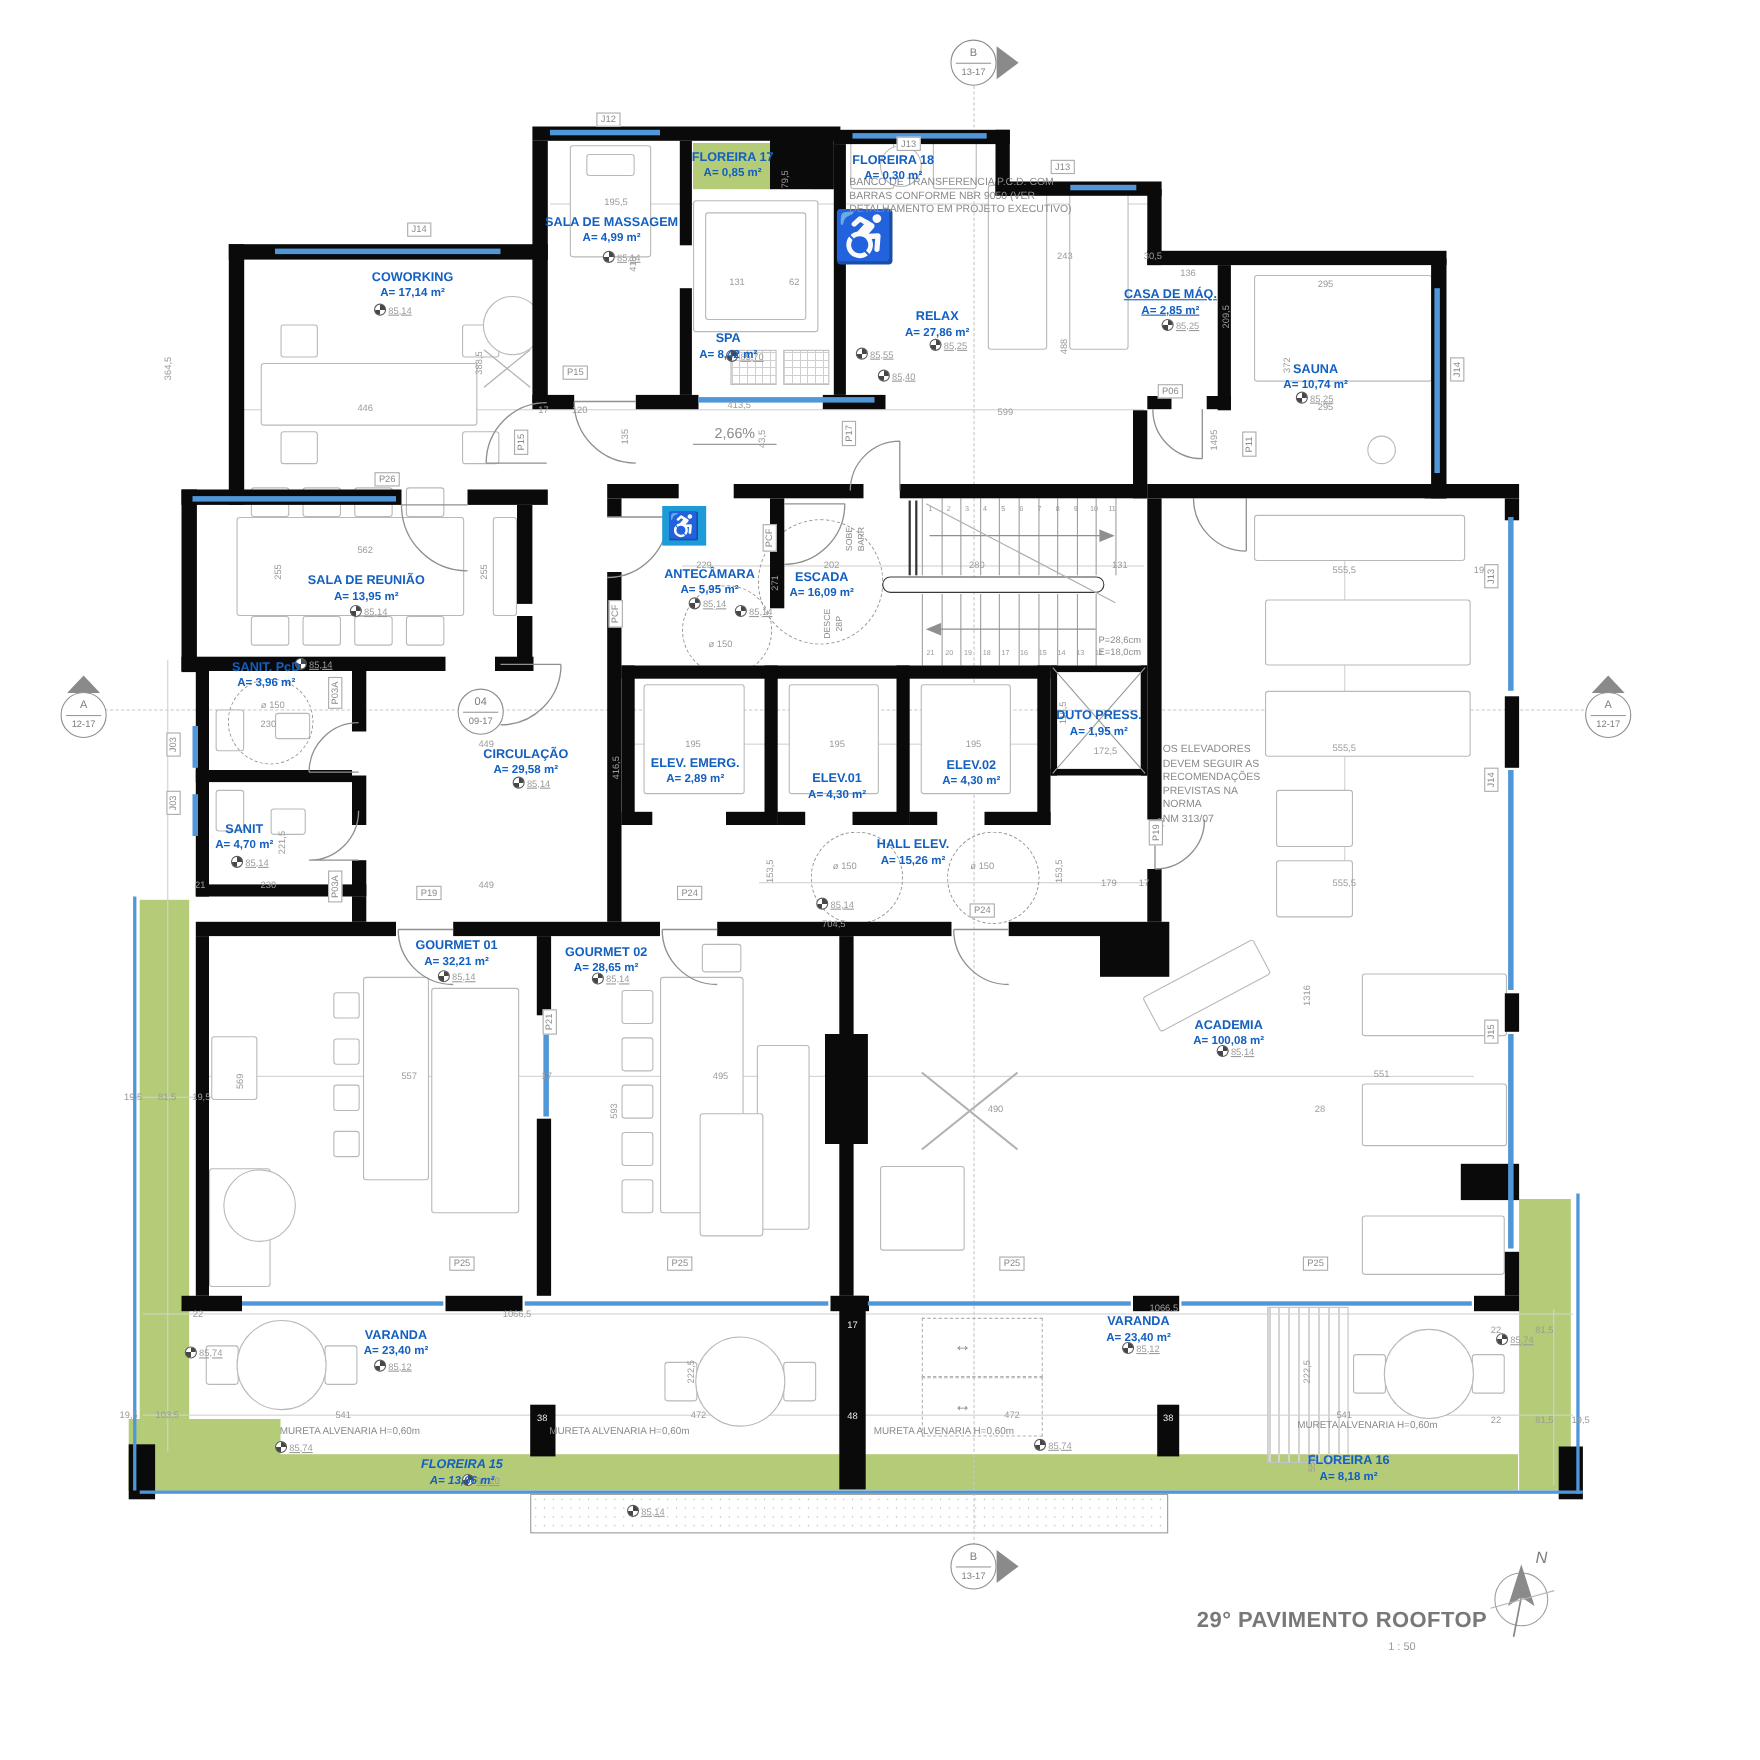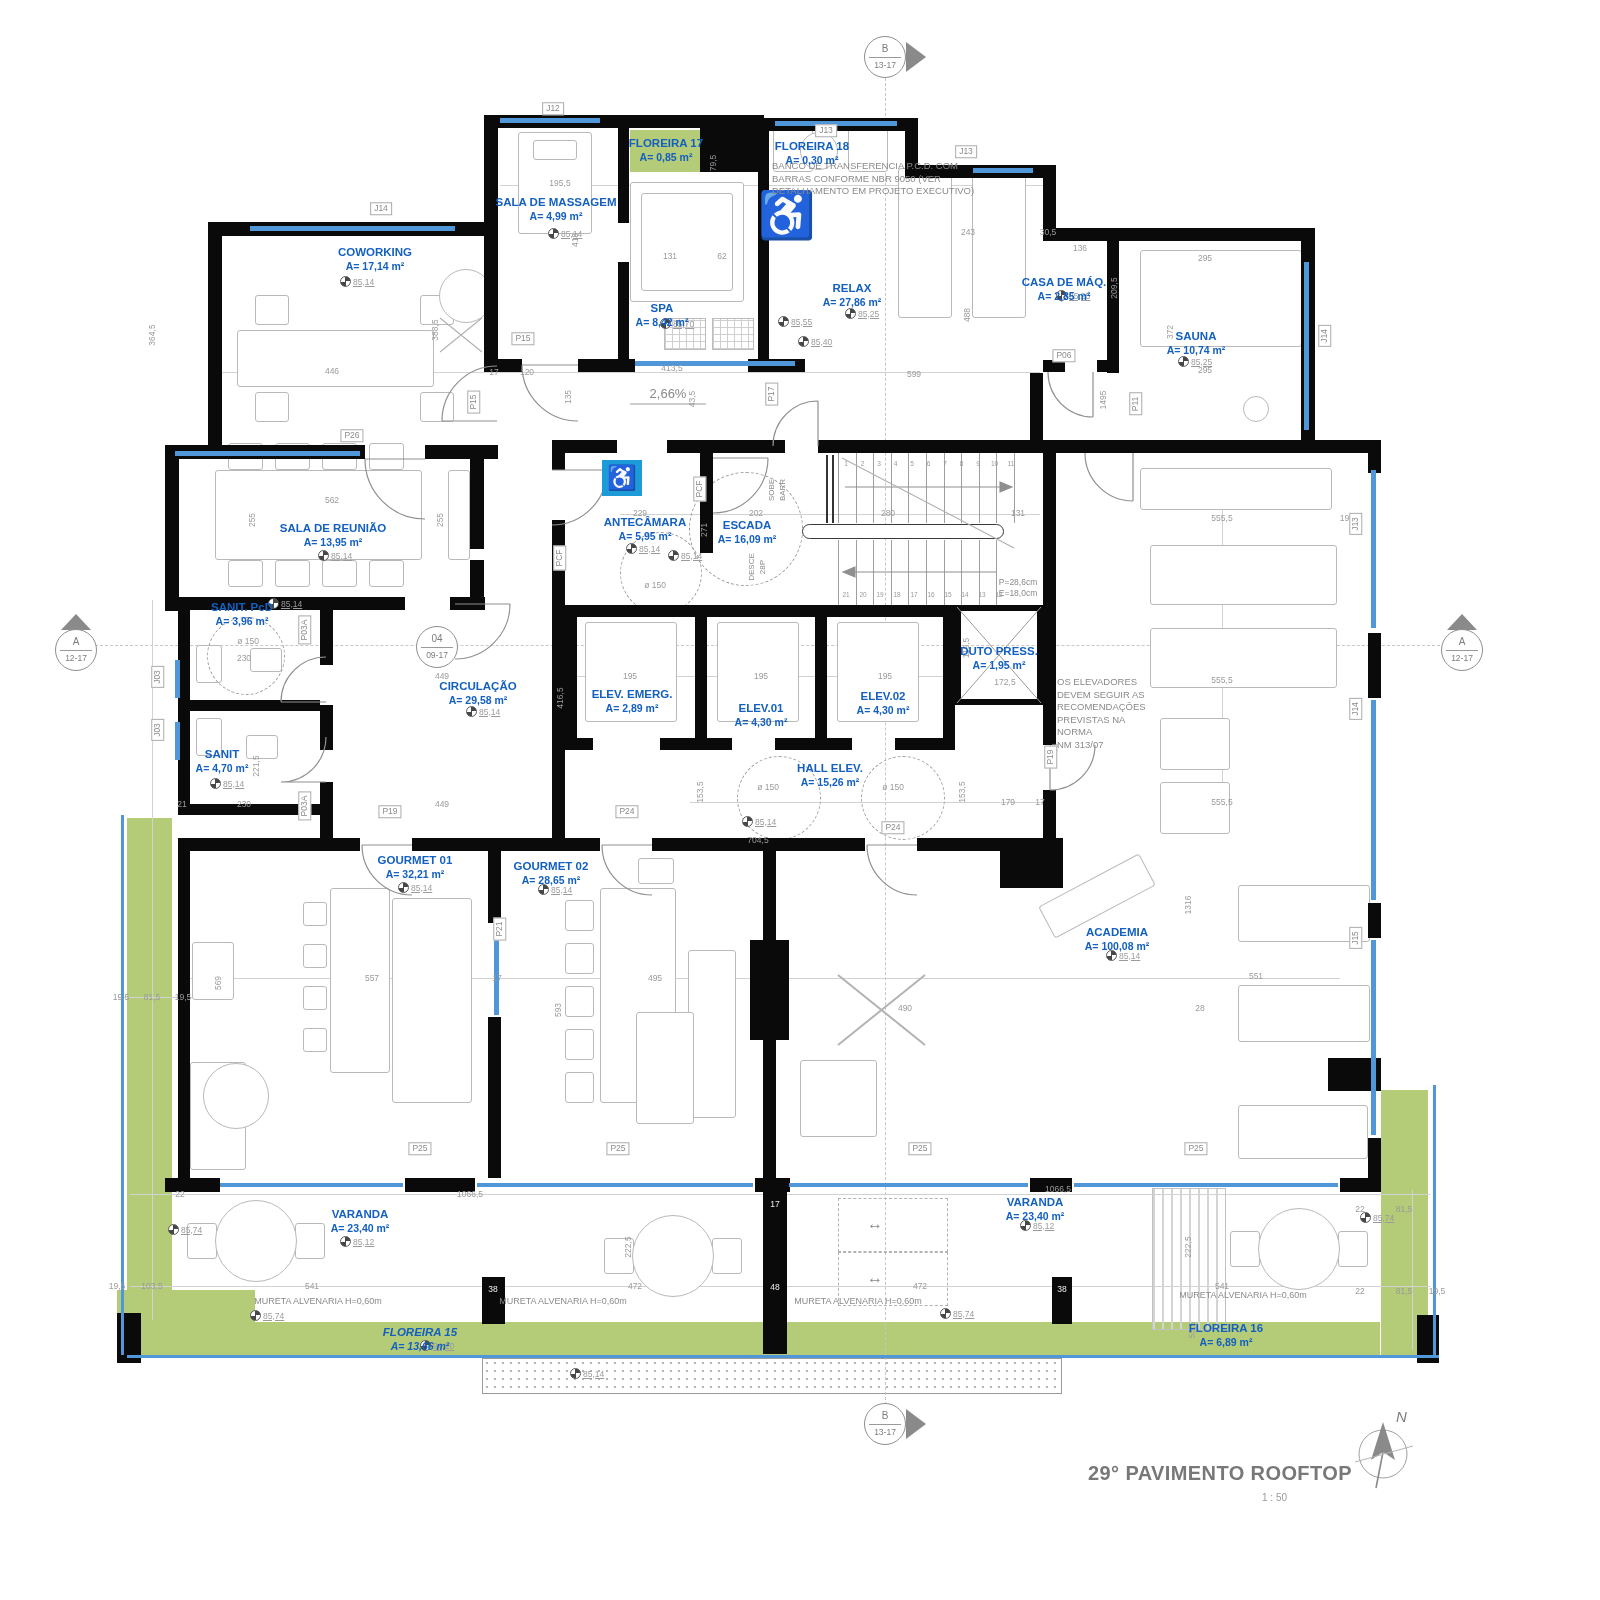--- a/index.html
+++ b/index.html
@@ -401,21 +401,21 @@
         <span>A= 0,30 m²</span>
       </div>
       <div class="room" style="left: 662px; top: 302px;">
         <b>SPA</b>
         <span>A= 8,42 m²</span>
       </div>
       <div class="room" style="left: 852px; top: 282px;">
         <b>RELAX</b>
         <span>A= 27,86 m²</span>
       </div>
-      <div class="room" style="left: 1064px; top: 276px;">
+      <div class="room" style="left: 1064px; top: 262px; text-decoration: underline;">
         <b>CASA DE MÁQ.</b>
         <span>A= 2,85 m²</span>
       </div>
       <div class="room" style="left: 1196px; top: 330px;">
         <b>SAUNA</b>
         <span>A= 10,74 m²</span>
       </div>
       <div class="room" style="left: 333px; top: 522px;">
         <b>SALA DE REUNIÃO</b>
         <span>A= 13,95 m²</span>
@@ -479,21 +479,21 @@
       <div class="room" style="left: 1035px; top: 1196px;">
         <b>VARANDA</b>
         <span>A= 23,40 m²</span>
       </div>
       <div class="room" style="left: 420px; top: 1326px; font-style: italic;">
         <b>FLOREIRA 15</b>
         <span>A= 13,66 m²</span>
       </div>
       <div class="room" style="left: 1226px; top: 1322px;">
         <b>FLOREIRA 16</b>
-        <span>A= 6,89 m²</span>
+        <span>A= 8,18 m²</span>
       </div>
       <span class="dim" style="left: 560px; top: 183px;">195,5</span>
       <span class="dim r" style="left: 575px; top: 240px;">413</span>
       <span class="dim" style="left: 670px; top: 256px;">131</span>
       <span class="dim" style="left: 722px; top: 256px;">62</span>
       <span class="dim r" style="left: 713px; top: 163px;">79,5</span>
       <span class="dim" style="left: 968px; top: 232px;">243</span>
       <span class="dim" style="left: 1048px; top: 232px;">30,5</span>
       <span class="dim" style="left: 1080px; top: 248px;">136</span>
       <span class="dim r" style="left: 1114px; top: 288px;">209,5</span>

